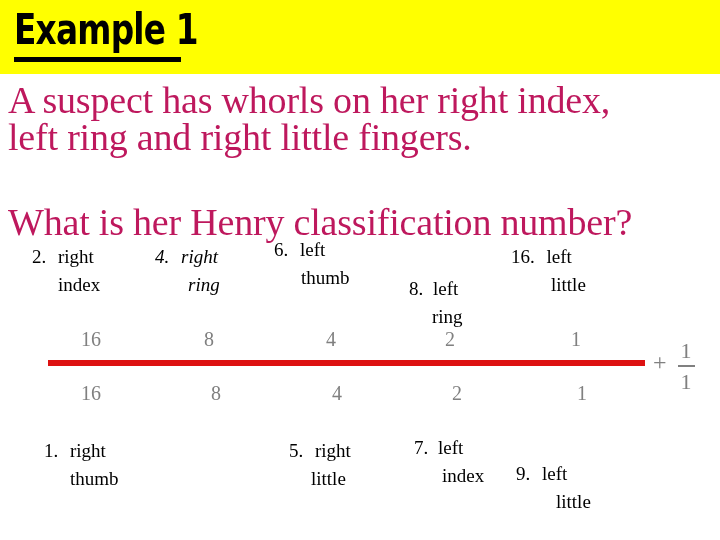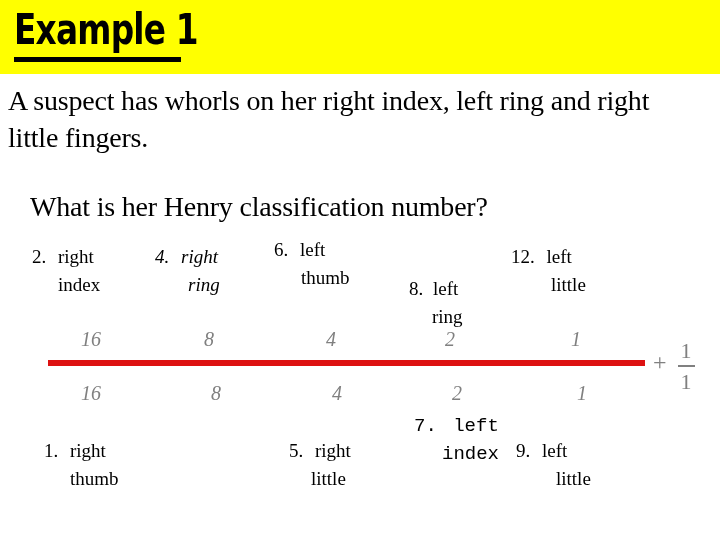--- a/index.html
+++ b/index.html
@@ -43,35 +43,34 @@
     left: 14px;
     top: 57px;
     width: 167px;
     height: 5px;
     background: #000000;
   }
 
   
   .body-para {
     position: absolute;
-    color: #000000;
-    font-size: 28px;
+    color: #be185d;
+    font-size: 38px;
     line-height: 37px;
     letter-spacing: -0.2px;
   }
   #para-1 {
     left: 8px;
     top: 82px;
     width: 660px;
   }
   #para-2 {
     left: 8px;
-    top: 188px;
+    top: 204px;
     width: 660px;
-    margin-left: 22px;
   }
 
   
   #henry-region {
     position: absolute;
     left: 0;
     top: 0;
     width: 720px;
     height: 540px;
   }
@@ -94,21 +93,20 @@
     white-space: nowrap;
   }
 
   .value-cell {
     position: absolute;
     color: #808080;
     font-size: 20px;
     line-height: 24px;
     text-align: center;
     white-space: nowrap;
-    font-style: italic;
   }
 
   #red-rule {
     position: absolute;
     left: 48px;
     top: 360px;
     width: 597px;
     height: 6px;
     background: #dd1111;
   }
@@ -170,21 +168,21 @@
     <span class="lbl-second" style="margin-left:27px;">thumb</span>
   </div>
 
   <div class="finger-label" style="left:409px; top:243px;margin-top:32px;">
     <span class="lbl-num">8.</span>
     <span class="lbl-word" style="margin-left:5px;">left</span>
     <span class="lbl-second" style="margin-left:23px;">ring</span>
   </div>
 
   <div class="finger-label" style="left:511px; top:243px;">
-    <span class="lbl-num">12.</span>
+    <span class="lbl-num">16.</span>
     <span class="lbl-word" style="margin-left:7px;">left</span>
     <span class="lbl-second" style="margin-left:40px;">little</span>
   </div>
 
   <div class="value-cell" style="left:66px; top:327px; width:50px;">16</div>
   <div class="value-cell" style="left:184px; top:327px; width:50px;">8</div>
   <div class="value-cell" style="left:306px; top:327px; width:50px;">4</div>
   <div class="value-cell" style="left:425px; top:327px; width:50px;">2</div>
   <div class="value-cell" style="left:551px; top:327px; width:50px;">1</div>
 
@@ -209,25 +207,25 @@
     <span class="lbl-second" style="margin-left:26px;">thumb</span>
   </div>
 
 
   <div class="finger-label" style="left:289px; top:437px;">
     <span class="lbl-num">5.</span>
     <span class="lbl-word" style="margin-left:7px;">right</span>
     <span class="lbl-second" style="margin-left:22px;">little</span>
   </div>
 
-  <div class="finger-label" style="left:414px; top:412px;font-family:Liberation Mono, monospace;">
+  <div class="finger-label" style="left:414px; top:434px;">
     <span class="lbl-num">7.</span>
     <span class="lbl-word" style="margin-left:5px;">left</span>
     <span class="lbl-second" style="margin-left:28px;">index</span>
   </div>
 
-  <div class="finger-label" style="left:516px; top:437px;">
+  <div class="finger-label" style="left:516px; top:460px;">
     <span class="lbl-num">9.</span>
     <span class="lbl-word" style="margin-left:7px;">left</span>
     <span class="lbl-second" style="margin-left:40px;">little</span>
   </div>
 
 </div>
 
 </body></html>

